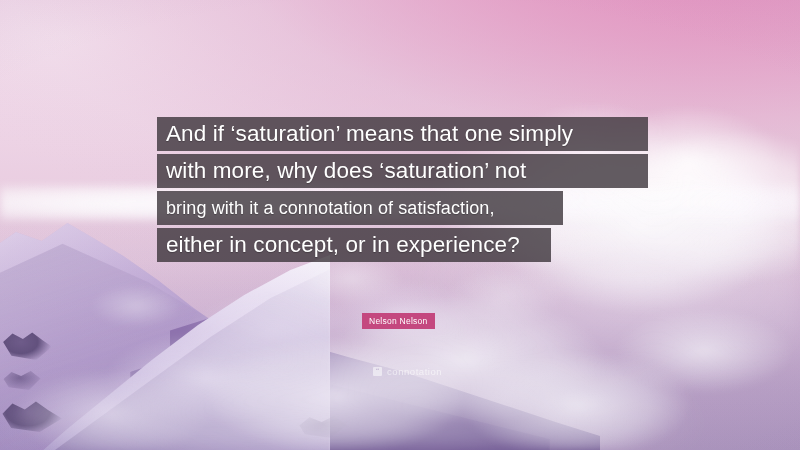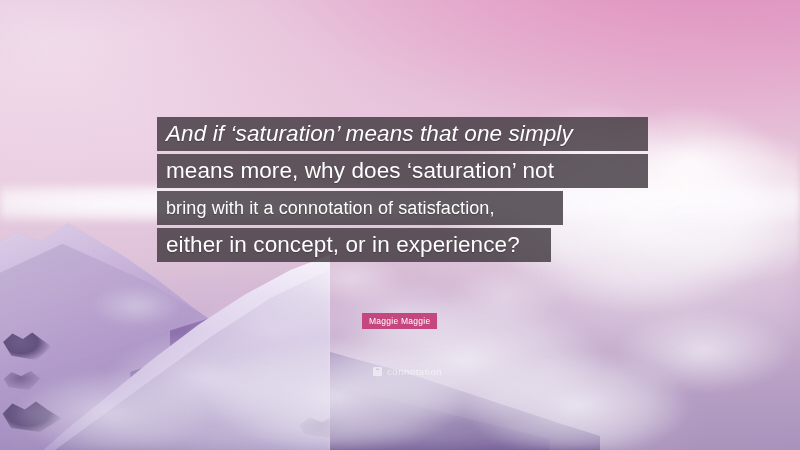--- a/index.html
+++ b/index.html
@@ -216,21 +216,21 @@
     font-size: 22.5px;
     line-height: 34px;
     height: 34px;
     padding: 0 9px;
     white-space: nowrap;
     letter-spacing: 0.1px;
     font-weight: 400;
     text-shadow: 0 1px 1px rgba(0,0,0,0.25);
   }
   
-  .quote-line.l1 { width: 491px; font-style: italic; }
+  .quote-line.l1 { width: 491px; }
   .quote-line.l2 { width: 491px; }
   .quote-line.l3 { width: 491px; }
   .quote-line.l4 { width: 406px; font-size: 18px; }
   .quote-line.l5 { width: 394px; }
 
   
   .author {
     position: absolute;
     left: 362px;
     top: 313px;
@@ -297,25 +297,25 @@
   <div class="bg-layer rock-b"></div>
   <div class="bg-layer rock-c"></div>
   <div class="bg-layer rock-d"></div>
 
   <div class="bg-layer clouds"></div>
   <div class="bg-layer clouds-soft"></div>
   <div class="bg-layer tint"></div>
 
   <div class="quote">
     <div class="quote-line l1">And if ‘saturation’ means that one simply</div>
-    <div class="quote-line l3">means more, why does ‘saturation’ not</div>
+    <div class="quote-line l3">with more, why does ‘saturation’ not</div>
     <div class="quote-line l4">bring with it a connotation of satisfaction,</div>
     <div class="quote-line l5">either in concept, or in experience?</div>
   </div>
 
-  <div class="author">Maggie Maggie</div>
+  <div class="author">Nelson Nelson</div>
 
   <div class="watermark">
     <span class="wm-icon">“</span>
     <span class="wm-text">connotation</span>
   </div>
 
 </div>
 
 </body></html>

